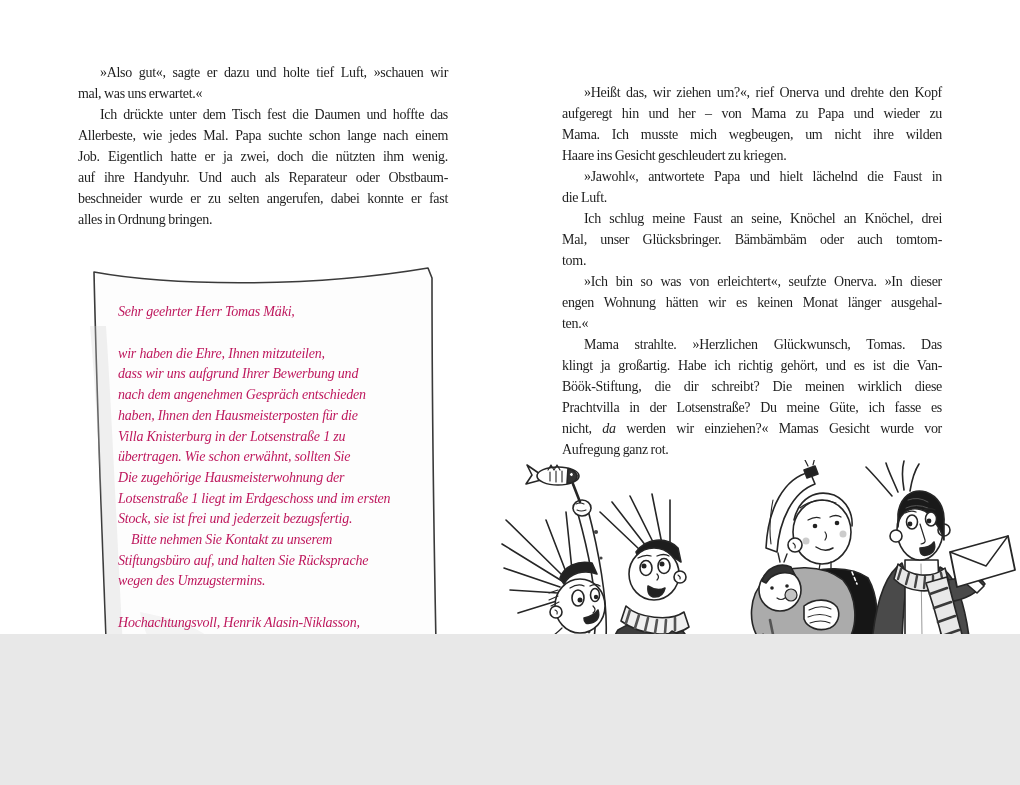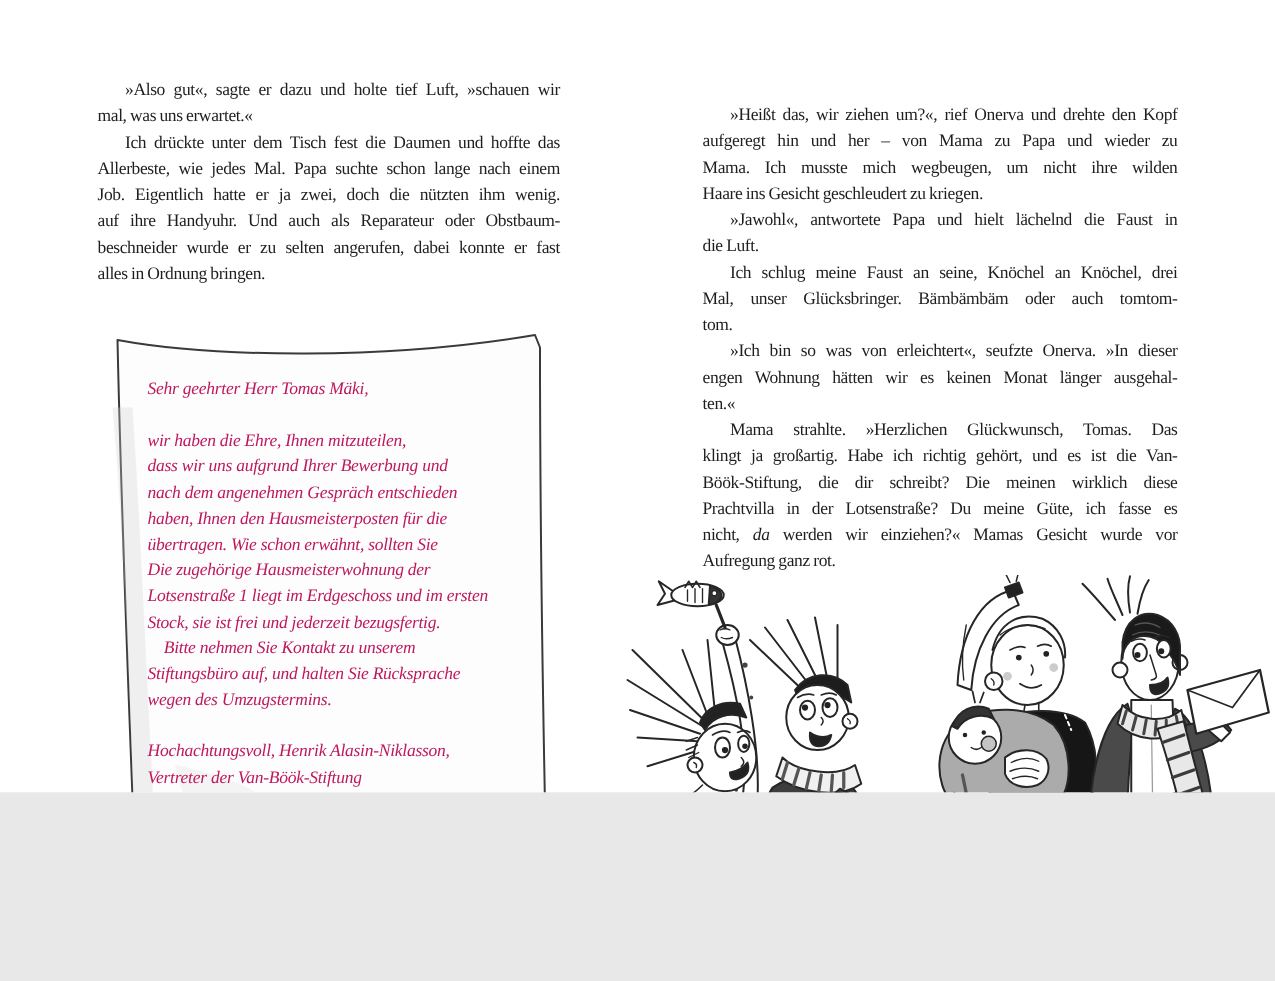--- a/index.html
+++ b/index.html
@@ -54,20 +54,21 @@
       <path d="M200,398 C262,406 318,398 350,386 L352,426 C300,438 240,441 198,436 Z" fill="#d6d6d6" opacity="0.30"></path>
       <path d="M60,350 C120,362 150,380 140,410 C100,414 70,400 60,350 Z" fill="#e2e2e2" opacity="0.35"></path>
     </svg>
     <div id="letter-text">
       <span class="ll">Sehr geehrter Herr Tomas Mäki,</span>
       <div class="lgap"></div>
       <span class="ll">wir haben die Ehre, Ihnen mitzuteilen,</span>
       <span class="ll">dass wir uns aufgrund Ihrer Bewerbung und</span>
       <span class="ll">nach dem angenehmen Gespräch entschieden</span>
       <span class="ll">haben, Ihnen den Hausmeisterposten für die</span>
+      <span class="ll">Villa Knisterburg in der Lotsenstraße 1 zu</span>
       <span class="ll">übertragen. Wie schon erwähnt, sollten Sie</span>
       <span class="ll">Die zugehörige Hausmeisterwohnung der</span>
       <span class="ll">Lotsenstraße 1 liegt im Erdgeschoss und im ersten</span>
       <span class="ll">Stock, sie ist frei und jederzeit bezugsfertig.</span>
       <span class="ll lind">Bitte nehmen Sie Kontakt zu unserem</span>
       <span class="ll">Stiftungsbüro auf, und halten Sie Rücksprache</span>
       <span class="ll">wegen des Umzugstermins.</span>
       <div class="lgap"></div>
       <span class="ll">Hochachtungsvoll, Henrik Alasin-Niklasson,</span>
       <span class="ll">Vertreter der Van-Böök-Stiftung</span>

